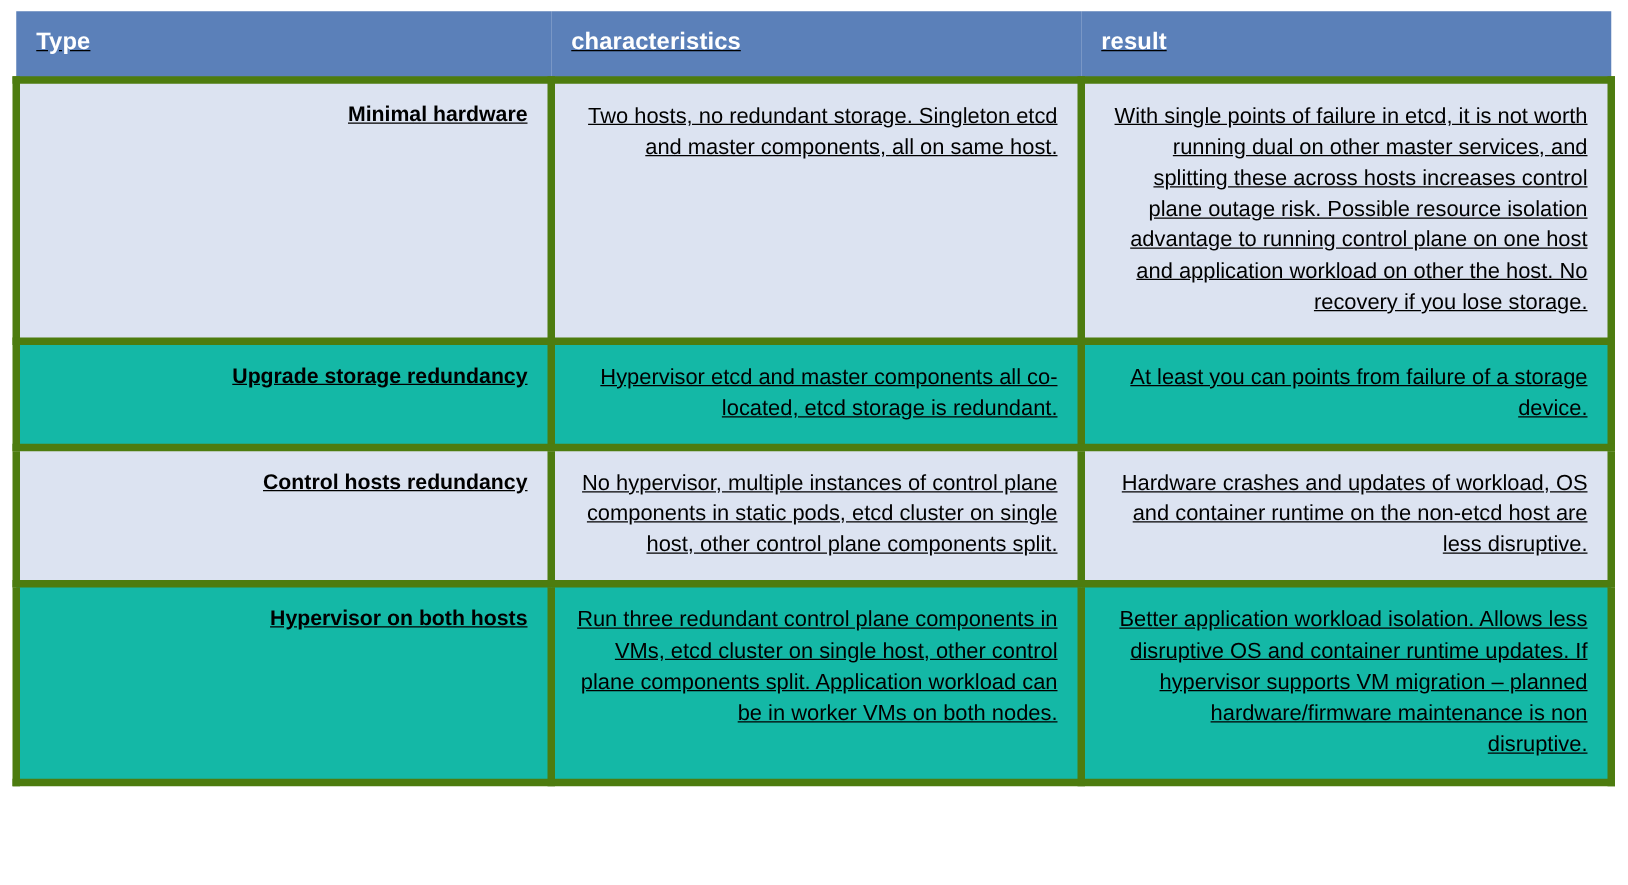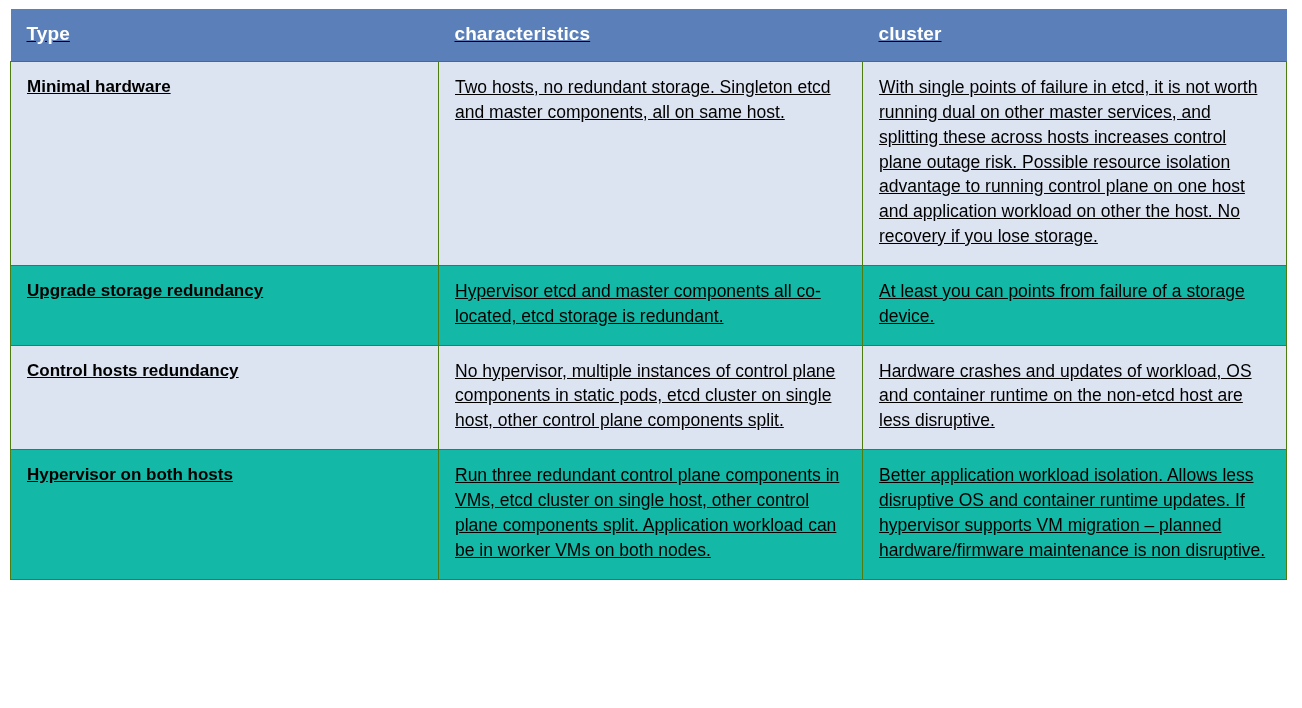--- a/index.html
+++ b/index.html
@@ -39,26 +39,27 @@
     font-size: 19px;
     font-weight: bold;
     text-align: left;
     padding: 14px 16px 16px 16px;
     border: none;
     vertical-align: middle;
     letter-spacing: 0.1px;
   }
 
   tbody td {
-    border: 1px solid #4d7c0f;
+    border: 6px solid #4d7c0f;
     padding: 13px 16px 16px 16px;
     font-size: 17.5px;
     line-height: 1.42;
     color: #000000;
     vertical-align: top;
+    text-align: right;
   }
 
   tbody tr.row-shaded td { background: #dce3f1; }
   tbody tr.row-plain  td { background: #14b8a6; }
 
   td.cell-type {
     font-weight: bold;
     font-size: 17px;
   }
 
@@ -74,21 +75,21 @@
   <table class="data-table">
     <colgroup>
       <col class="col-type">
       <col class="col-chars">
       <col class="col-result">
     </colgroup>
     <thead>
       <tr class="header-row">
         <th>Type</th>
         <th>characteristics</th>
-        <th>cluster</th>
+        <th>result</th>
       </tr>
     </thead>
     <tbody>
       <tr class="row-shaded">
         <td class="cell-type">Minimal hardware</td>
         <td class="cell-text">Two hosts, no redundant storage. Singleton etcd and master components, all on same host.</td>
         <td class="cell-text">With single points of failure in etcd, it is not worth running dual on other master services, and splitting these across hosts increases control plane outage risk. Possible resource isolation advantage to running control plane on one host and application workload on other the host. No recovery if you lose storage.</td>
       </tr>
       <tr class="row-plain">
         <td class="cell-type">Upgrade storage redundancy</td>

